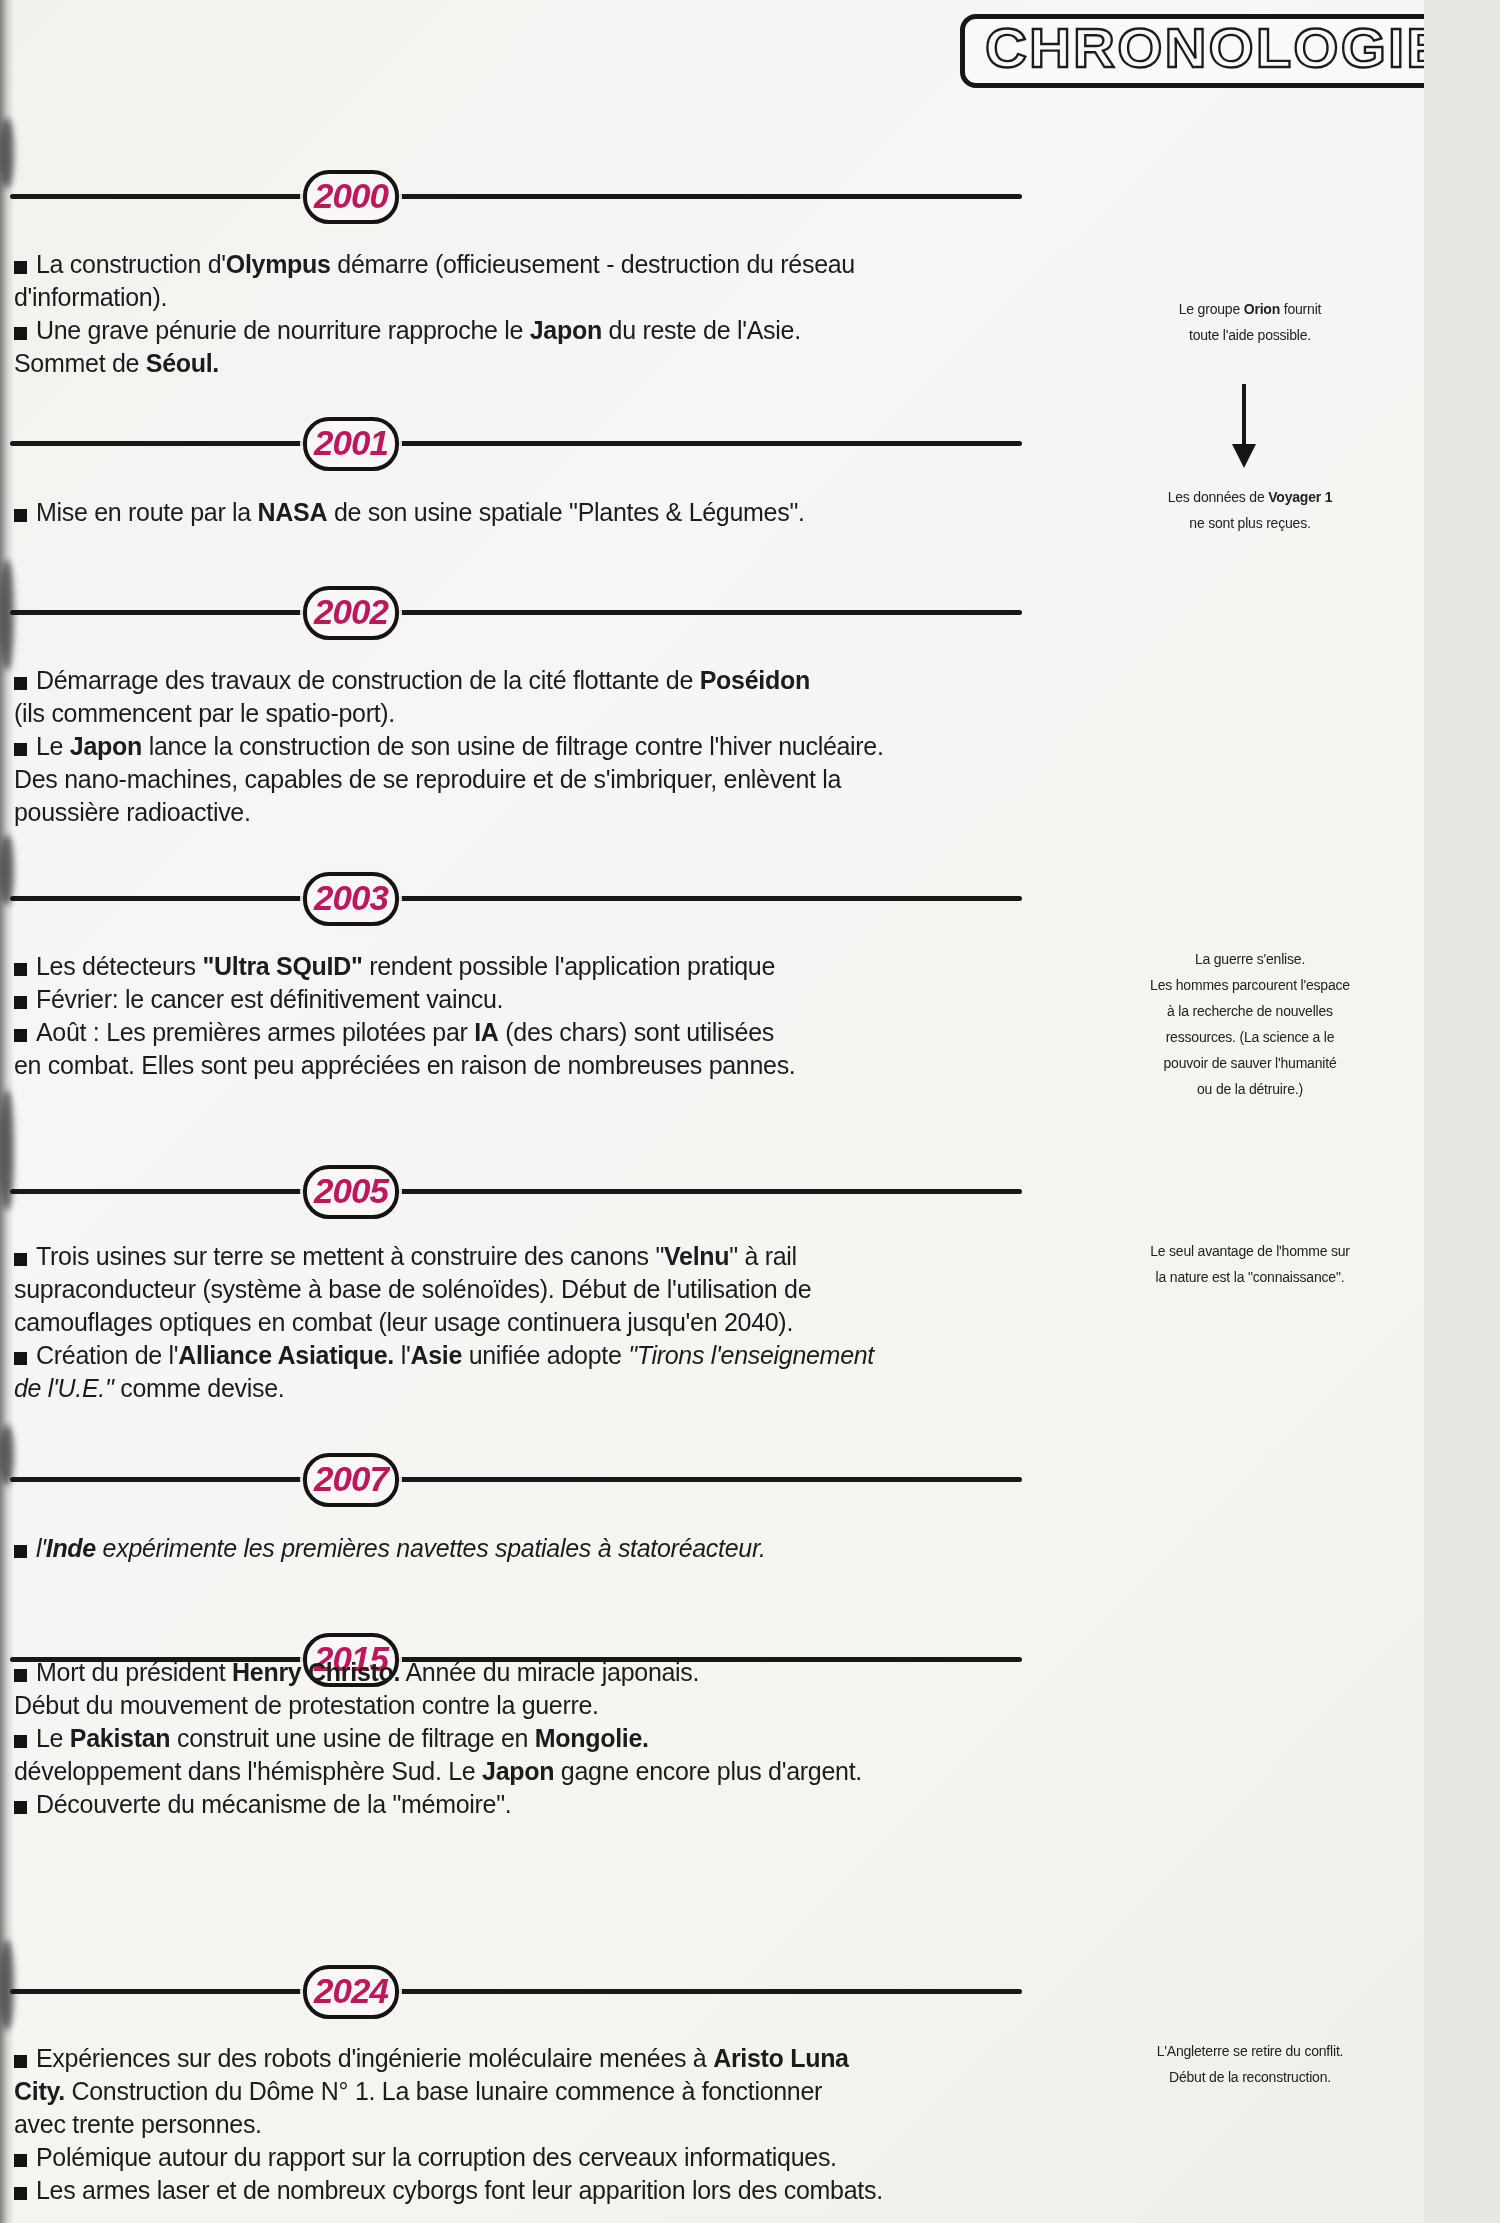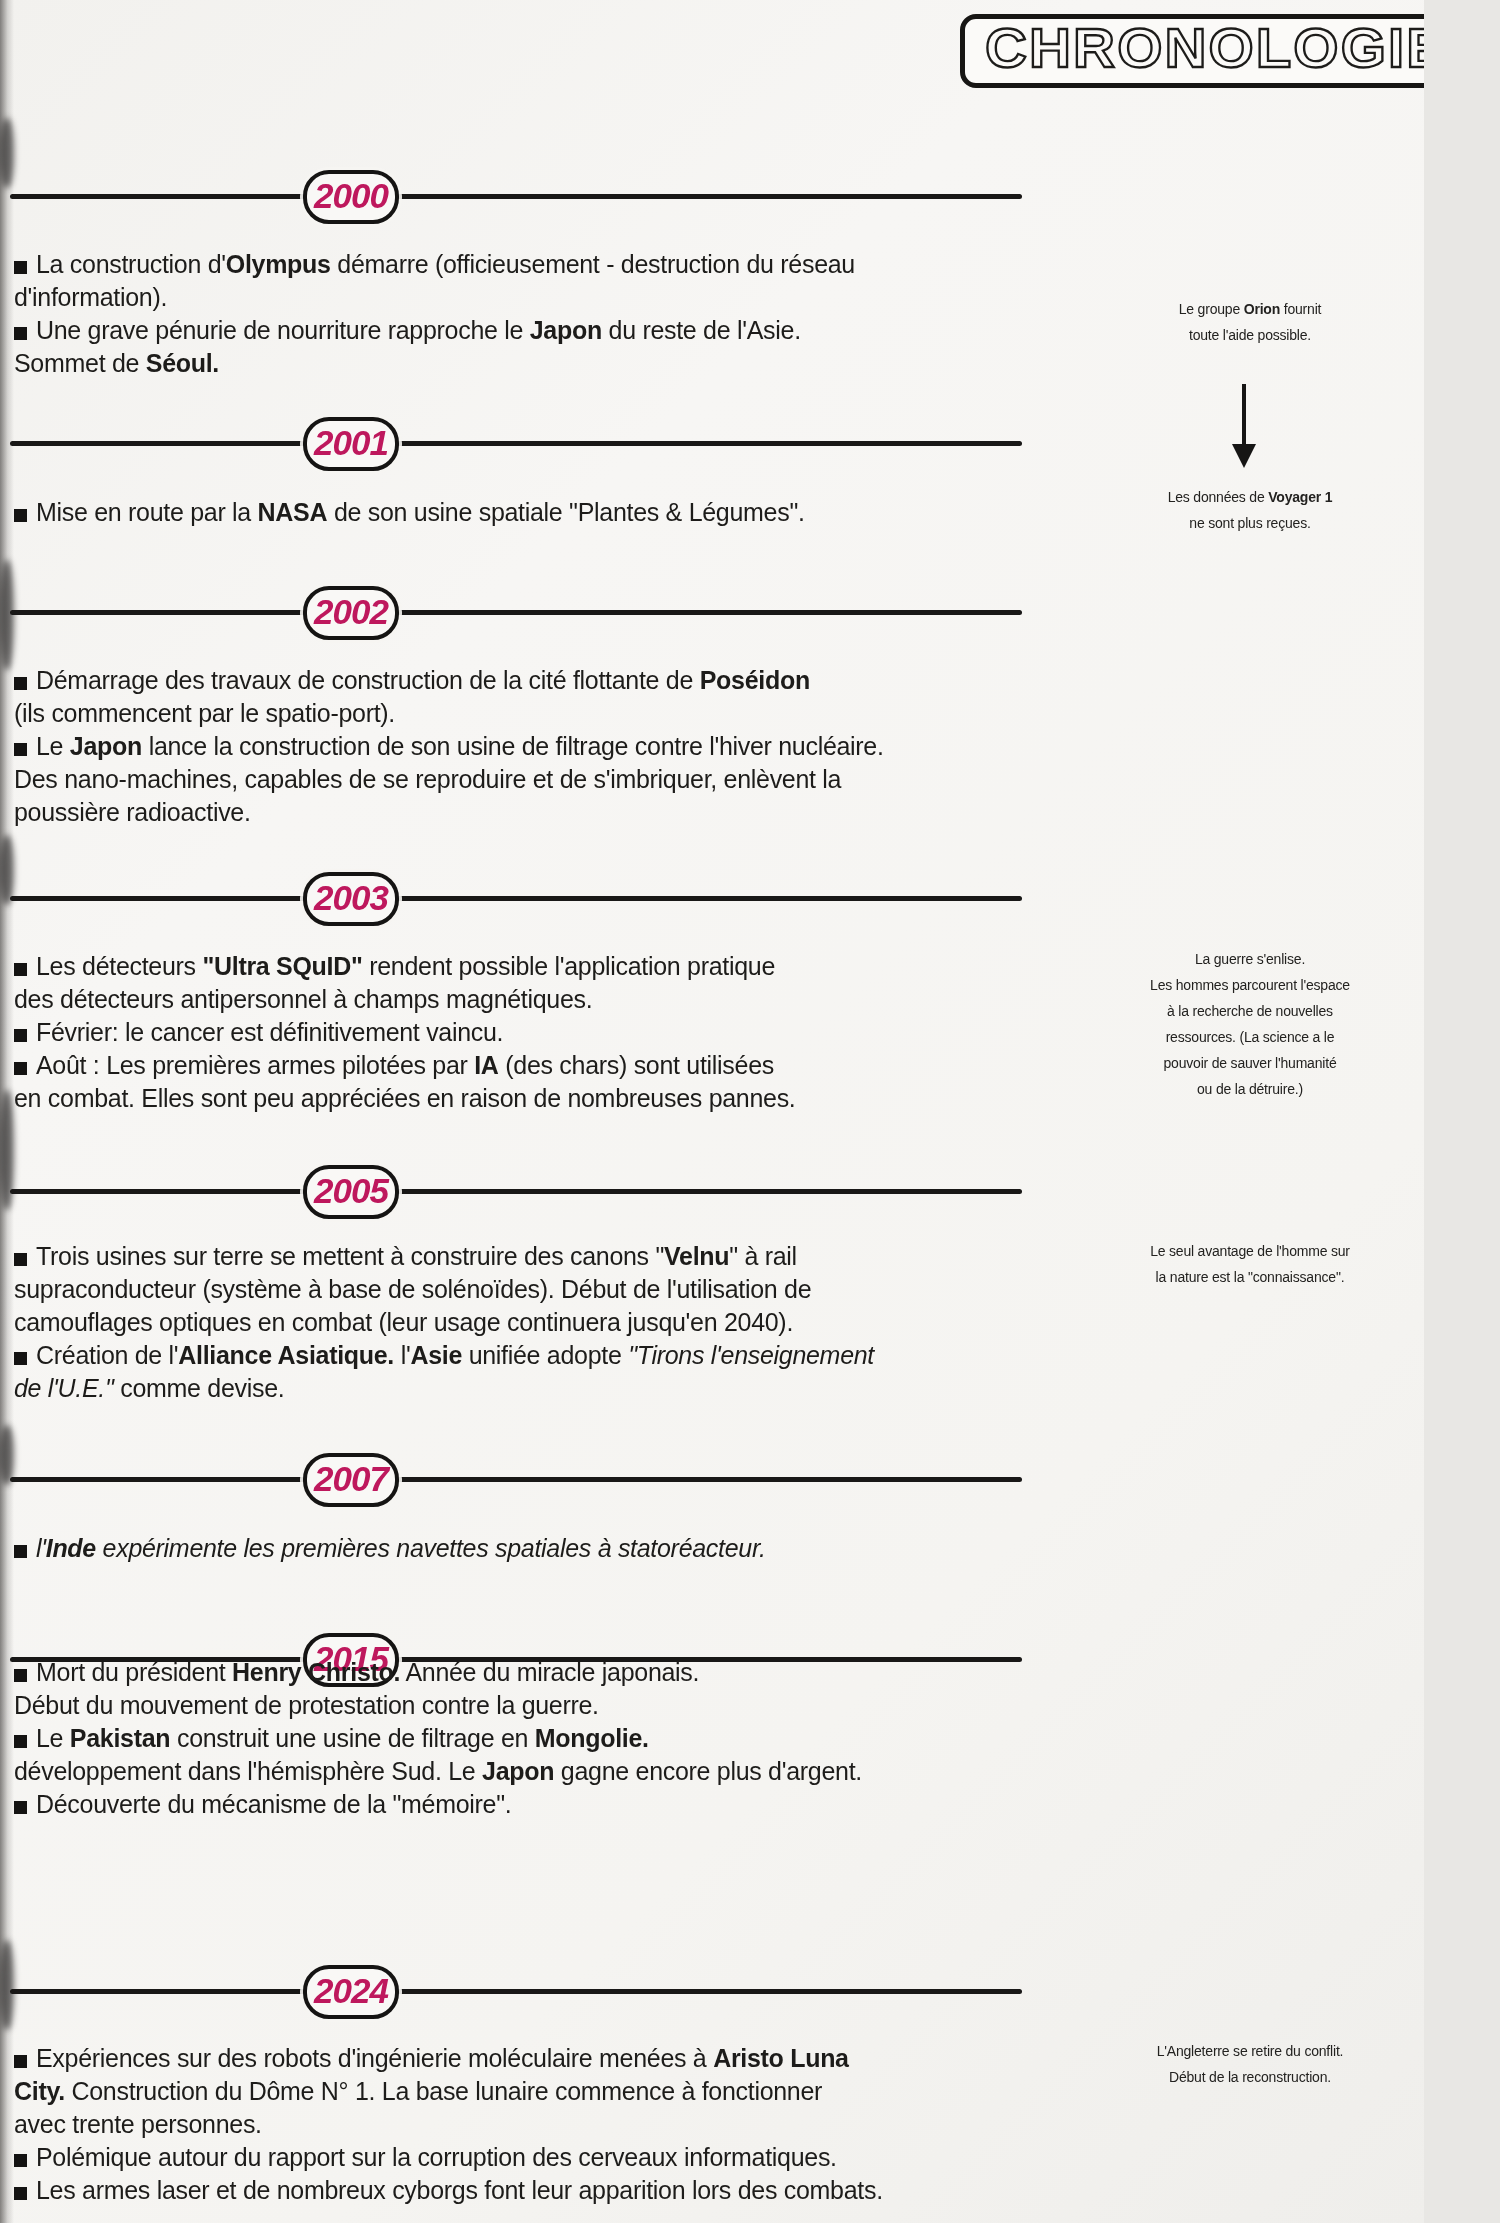--- a/index.html
+++ b/index.html
@@ -134,21 +134,20 @@
         <div class="event-line"><span class="bullet"></span><span>Le </span><span class="b">Japon</span><span> lance la construction de son usine de filtrage contre l'hiver nucléaire.</span></div>
         <div class="event-line"><span>Des nano-machines, capables de se reproduire et de s'imbriquer, enlèvent la</span></div>
         <div class="event-line"><span>poussière radioactive.</span></div>
       </div>
       <div class="tl-line" style="top: 896px;"></div>
       <div class="tl-capsule" style="top: 872px; align-items: center;">
         <span class="tl-year">2003</span>
       </div>
       <div class="events" style="top: 950px;">
         <div class="event-line"><span class="bullet"></span><span>Les détecteurs </span><span class="b">"Ultra SQuID"</span><span> rendent possible l'application pratique</span></div>
-        <div class="event-line"><span>des détecteurs antipersonnel à champs magnétiques.</span></div>
         <div class="event-line"><span class="bullet"></span><span>Février: le cancer est définitivement vaincu.</span></div>
         <div class="event-line"><span class="bullet"></span><span>Août : Les premières armes pilotées par </span><span class="b">IA</span><span> (des chars) sont utilisées</span></div>
         <div class="event-line"><span>en combat. Elles sont peu appréciées en raison de nombreuses pannes.</span></div>
       </div>
       <div class="side-note" style="top: 946px;">
         <div class="note-line"><span>La guerre s'enlise.</span></div>
         <div class="note-line"><span>Les hommes parcourent l'espace</span></div>
         <div class="note-line"><span>à la recherche de nouvelles</span></div>
         <div class="note-line"><span>ressources. (La science a le</span></div>
         <div class="note-line"><span>pouvoir de sauver l'humanité</span></div>

